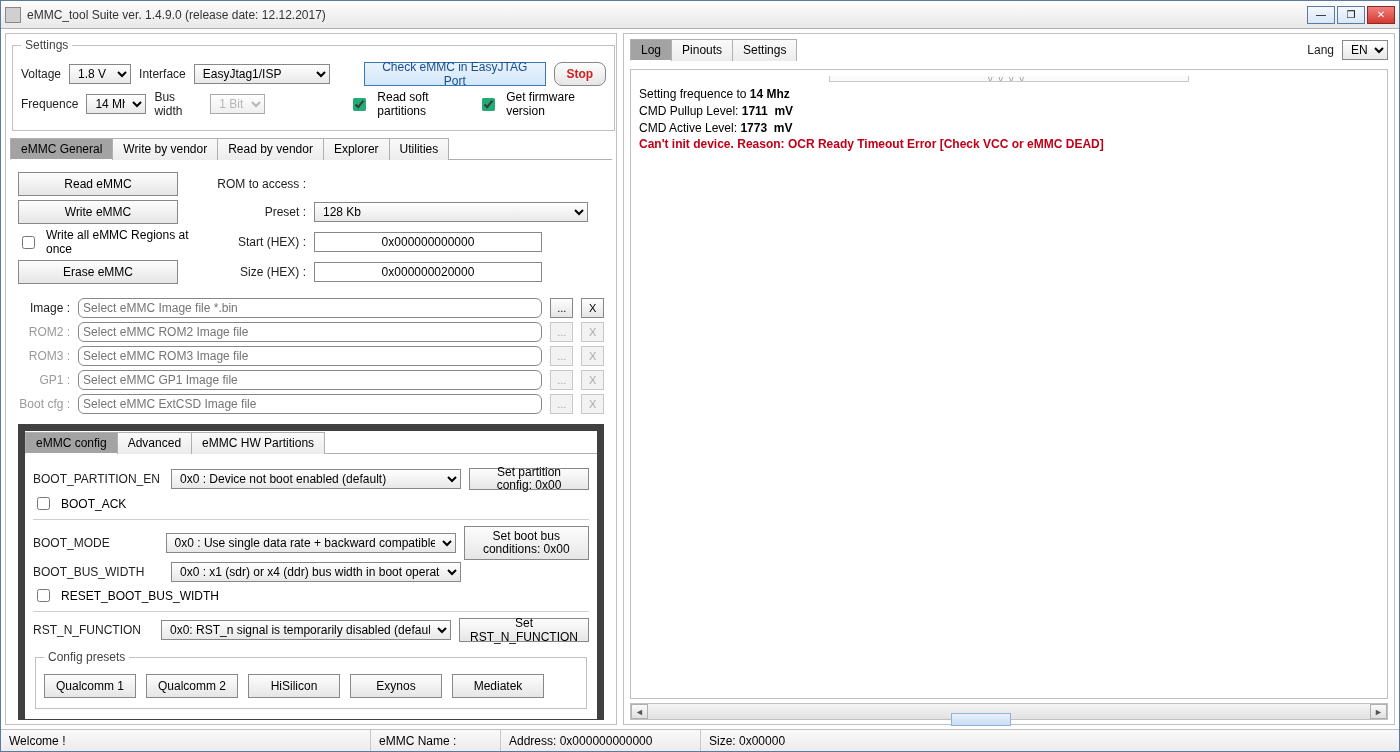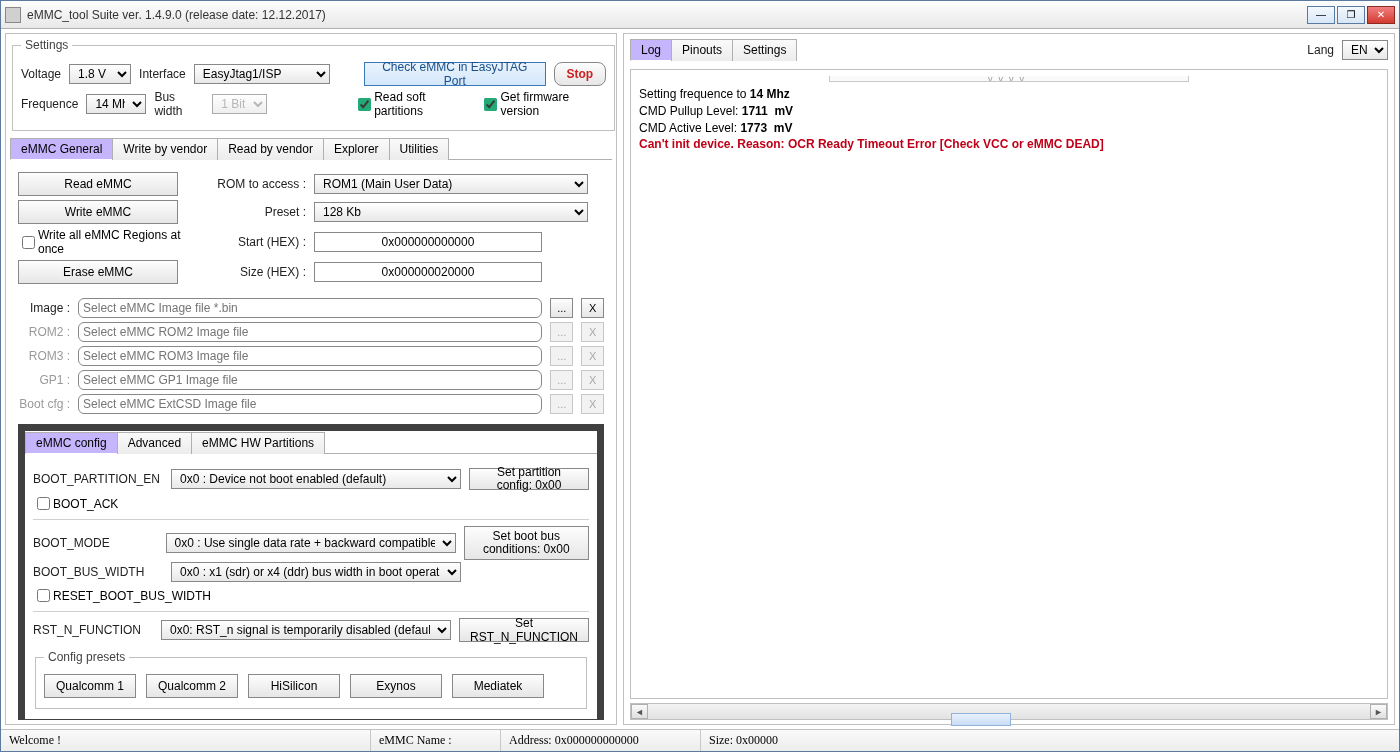--- a/index.html
+++ b/index.html
@@ -17,43 +17,43 @@
 .rightpane { flex: 1; padding: 4px 6px 4px 6px; }
 fieldset.settings { border: 1px solid #c0c0c0; margin: 4px 6px 6px 6px; padding: 6px 8px 8px 8px; }
 fieldset legend { color:#444; padding: 0 4px; }
 .row { display:flex; align-items:center; gap:8px; margin: 4px 0; }
 .lbl { color:#222; }
 select, input[type=text] { border:1px solid #888; background:#fff; height:20px; padding: 1px 4px; }
 select { background:linear-gradient(#fff,#e8e8e8); }
 .btn { border:1px solid #888; background:linear-gradient(#fdfdfd,#e6e6e6); height:24px; padding:0 10px; cursor:default; display:inline-flex; align-items:center; justify-content:center; }
 .btn.blue { border:1px solid #3a79b7; color:#1a4f8a; background:linear-gradient(#eaf3fc,#d3e7fa); }
 .btn.stop { color:#c22; font-weight:bold;border-radius:8px; }
-.chk { display:flex; align-items:center; gap:0; }
+.chk { display:flex; align-items:center; gap:8px; }
 .chk input { accent-color: #2a7; }
 .tabs { display:flex; border-bottom:1px solid #b0b0b0; margin: 0 4px; }
 .tab { border:1px solid #b0b0b0; border-bottom:none; background:linear-gradient(#fafafa,#ececec); padding:3px 10px; margin-right:-1px; position:relative; top:1px; }
-.tab.active { background:#c4b5fd; border-bottom:1px solid #fff; }
+.tab.active { background:#a3a3a3; border-bottom:1px solid #fff; }
 .tabbody { flex:1; border:0; margin:0 4px 4px 4px; padding: 8px; overflow:auto; }
 .dim { color:#9a9a9a; }
 .filelabel { width:55px; text-align:right; }
 .smallbtn { width:24px; height:20px; border:1px solid #888; background:linear-gradient(#fdfdfd,#e6e6e6); display:inline-flex; align-items:center; justify-content:center; font-size:11px; }
 .smallbtn.dim { color:#aaa; border-color:#c8c8c8; background:#f2f2f2; }
 .hr { border:0; border-top:1px solid #d0d0d0; margin:6px 0; }
 .configbox { border:7px solid #404040; margin-top:10px; }
 .rtop { display:flex; align-items:center; gap:8px; margin-bottom:4px; }
 .logarea { flex:1; border:1px solid #c0c0c0; background:#fff; margin-top:4px; overflow:auto; padding:6px 8px; position:relative; font-size:12px; line-height:1.4; }
 .logline { white-space: pre; }
 .err { color:#c00018; font-weight:bold; }
 .topdivider { position: relative; height: 6px; margin: 0 190px 4px 190px; border: 1px solid #c8c8c8; border-top: none; background: #fafafa; font-size:9px; letter-spacing:6px; text-align:center; color:#999; line-height:6px; overflow:hidden; }
 .hscroll { height:17px; background:linear-gradient(#f3f3f3,#e2e2e2); border:1px solid #c0c0c0; margin-top:4px; display:flex; align-items:center; }
 .hscroll .cap { width:17px; height:15px; border:1px solid #b0b0b0; background:linear-gradient(#fafafa,#e0e0e0); display:flex; align-items:center; justify-content:center; font-size:9px; color:#555; }
 .hscroll .track { flex:1; position:relative; }
 .hscroll .thumb { position:absolute; left:42%; top:1px; height:13px; width:60px; background:linear-gradient(#e8f0fb,#c9ddf4); border:1px solid #8fb3da; }
 .statusbar { height:22px; border-top:1px solid #c0c0c0; background:linear-gradient(#fafafa,#ececec); display:flex; align-items:center; font-size:12px; }
-.statusbar .cell { padding:0 8px; border-right:1px solid #c8c8c8; height:100%; display:flex; align-items:center;font-family:Liberation Serif, serif; }
+.statusbar .cell { padding:0 8px; border-right:1px solid #c8c8c8; height:100%; display:flex; align-items:center; }
 .grp { display:flex; align-items:center; gap:10px; }
 input[type=text].wide { width: 228px; text-align:center; }
 input[type=text].img { width: 490px; border-radius: 6px; }
 </style>
 </head>
 <body>
 
 <div class="window">
   <div class="titlebar">
     <div class="t-icon"></div>
@@ -101,21 +101,20 @@
         <div class="tab">Write by vendor</div>
         <div class="tab">Read by vendor</div>
         <div class="tab">Explorer</div>
         <div class="tab">Utilities</div>
       </div>
 
       <div class="tabbody">
         <div class="row">
           <div style="width:180px"><button class="btn" style="width:160px">Read eMMC</button></div>
           <span class="lbl" style="width:100px;text-align:right">ROM to access :</span>
-          <select style="width:274px"><option>ROM1 (Main User Data)</option></select>
         </div>
         <div class="row">
           <div style="width:180px"><button class="btn" style="width:160px">Write eMMC</button></div>
           <span class="lbl" style="width:100px;text-align:right">Preset :</span>
           <select style="width:274px"><option>128 Kb</option></select>
         </div>
         <div class="row">
           <div style="width:180px">
               <label class="chk">
                 <input type="checkbox" style="">

